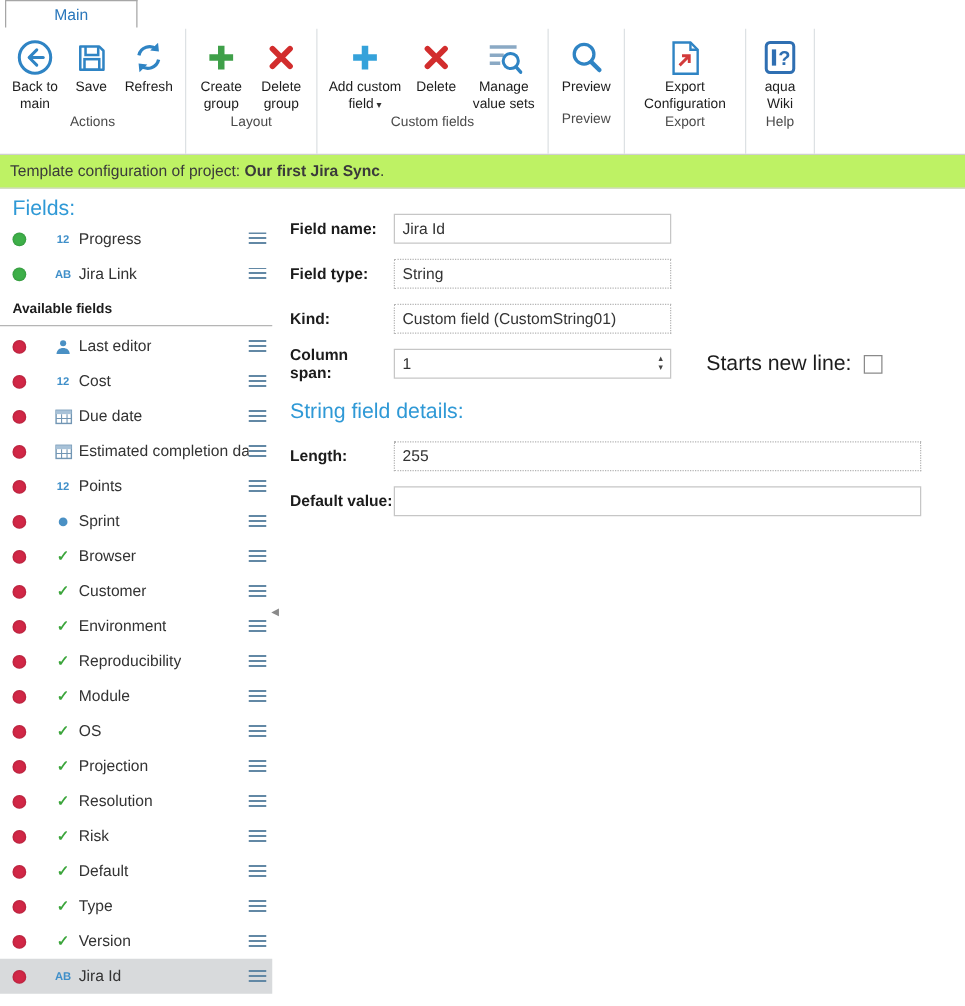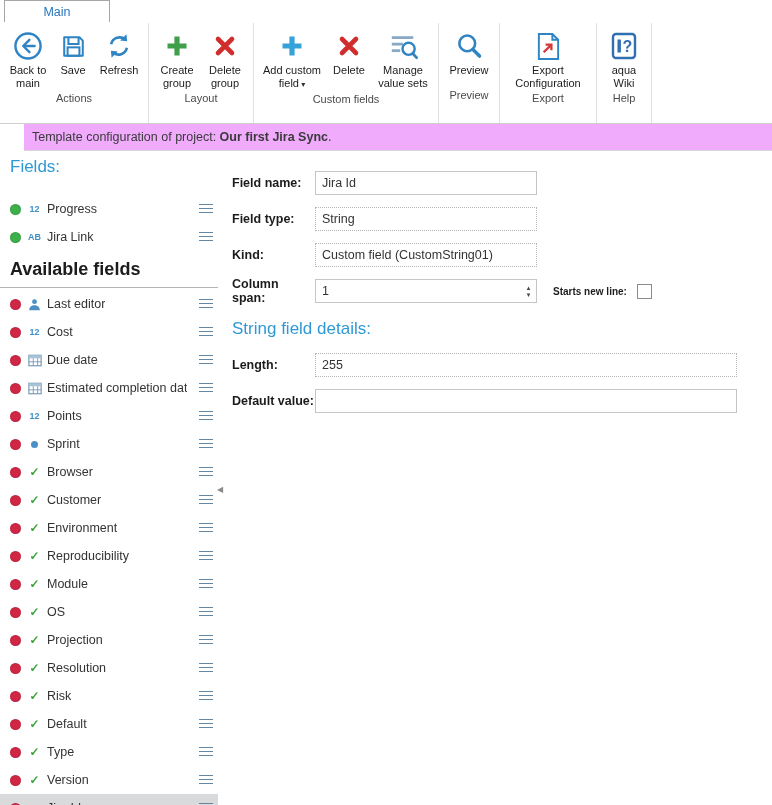--- a/index.html
+++ b/index.html
@@ -33,43 +33,43 @@
   [data-name="ribbon-button-add-custom-field"]{width:66px}
   [data-name="ribbon-button-delete"]{width:44px}
   [data-name="ribbon-button-manage-value-sets"]{width:60px}
   [data-name="ribbon-button-create-group"]{width:46px}
   [data-name="ribbon-button-delete-group"]{width:46px}
   [data-name="ribbon-button-preview"]{width:50px}
   [data-name="ribbon-button-export-configuration"]{width:86px}
   [data-name="ribbon-button-aqua-wiki"]{width:44px}
   
   .project-bar{
-    height:26px;line-height:26px;background:#f0abfc;border-bottom:1px solid #d6d6d6;
-    font-size:12.5px;color:#3a3a3a;padding-left:8px;white-space:nowrap;margin-left:24px;
+    height:26px;line-height:26px;background:#bef264;border-bottom:1px solid #d6d6d6;
+    font-size:12.5px;color:#3a3a3a;padding-left:8px;white-space:nowrap;
   }
   
   .content{position:relative;height:655px;}
   .sidebar{position:absolute;left:0;top:0;bottom:0;width:218px;overflow:hidden;}
-  .sidebar-title{font-size:17px;color:#2f99d6;margin:6px 0 18px 10px;}
+  .sidebar-title{font-size:17px;color:#2f99d6;margin:6px 0 0 10px;}
   .field-row{height:28px;display:flex;align-items:center;padding-left:10px;cursor:pointer;}
   .field-row.selected{background:#d8dadc;}
   .dot{width:11px;height:11px;border-radius:50%;flex-shrink:0;box-shadow:inset 0 0 2px rgba(0,0,0,.25);}
   .dot.green{background:#3eb049;}
   .dot.red{background:#d12746;}
-  .type-icon{width:19px;text-align:center;margin:0 3px 0 4px;flex-shrink:0;display:inline-flex;align-items:center;justify-content:center;}
+  .type-icon{width:19px;text-align:center;margin:0 3px 0 20px;flex-shrink:0;display:inline-flex;align-items:center;justify-content:center;}
   .tt{font-size:9px;font-weight:bold;color:#3f8fc9;letter-spacing:0;}
   .chk{font-size:12px;font-weight:bold;color:#3ba53b;line-height:1;}
   .mini-dot{width:7px;height:7px;border-radius:50%;background:#4a90c4;display:inline-block;}
   .field-label{font-size:12.5px;color:#333;white-space:nowrap;overflow:hidden;max-width:150px;}
   .drag-handle{
     margin-left:auto;margin-right:5px;width:14px;height:10px;flex-shrink:0;cursor:grab;
     background:repeating-linear-gradient(to bottom,#6288a5 0px,#6288a5 1.5px,transparent 1.5px,transparent 4px);
   }
   .available-heading{
-    font-size:18px;font-weight:bold;color:#1c1c1c;padding:8px 0 7px 10px;
+    font-size:11px;font-weight:bold;color:#1c1c1c;padding:8px 0 7px 10px;
     border-bottom:1px solid #b5b5b5;margin-bottom:2px;
   }
   .splitter-arrow{position:absolute;left:217px;top:334px;font-size:8px;color:#8a8a8a;cursor:pointer;}
   
   .form{position:absolute;left:232px;top:0;right:8px;padding-top:20px;}
   .form-row{display:flex;align-items:center;margin-bottom:12px;height:24px;}
   .form-label{width:83px;flex-shrink:0;font-weight:bold;font-size:12.5px;color:#1c1c1c;}
   .input{
     box-sizing:border-box;height:24px;border:1px solid #c6c6c6;background:#fff;
     font-family:"Liberation Sans",sans-serif;font-size:12.5px;color:#333;padding:0 6px;outline:none;
@@ -77,21 +77,21 @@
   .input.dotted{border:1px dotted #b5b5b5;}
   .w-std{width:222px;}
   .w-wide{width:422px;}
   .spin-wrap{position:relative;display:inline-block;}
   .spin-wrap .input{padding-right:16px;}
   .spinner{
     position:absolute;right:2px;top:2px;bottom:2px;width:13px;display:flex;flex-direction:column;
     align-items:center;justify-content:center;cursor:pointer;
   }
   .spinner span{font-size:7px;line-height:7px;color:#444;}
-  .snl-label{font-weight:bold;font-size:10px;color:#1c1c1c;margin-left:16px;}
+  .snl-label{font-weight:normal;font-size:17px;color:#1c1c1c;margin-left:28px;}
   .checkbox{
     width:15px;height:15px;border:1px solid #8a8a8a;background:#fff;display:inline-block;
     margin-left:10px;cursor:pointer;box-sizing:border-box;
   }
   .section-title{font-size:17px;color:#2f99d6;margin:16px 0 14px 0;}
 </style>
 </head>
 <body>
 
 <div class="app" data-name="app-window">

